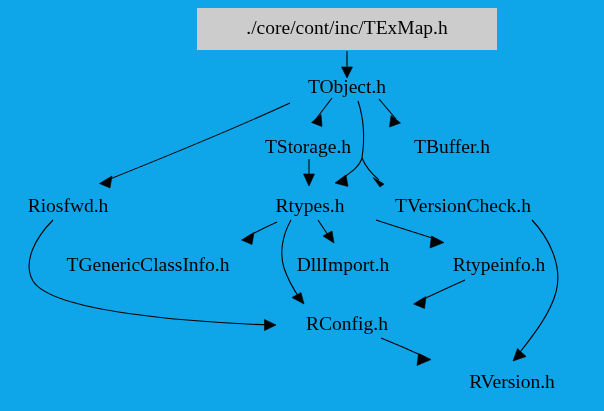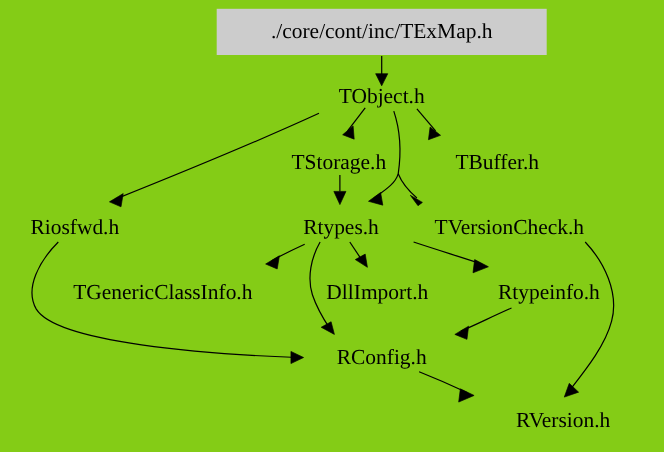--- a/index.html
+++ b/index.html
@@ -4,21 +4,21 @@
 <style>
   html, body {
     margin: 0;
     padding: 0;
     background: #ffffff;
   }
   #graph-root {
     position: relative;
     width: 604px;
     height: 411px;
-    background: #84cc16;
+    background: #0ea5e9;
     overflow: hidden;
     font-family: "Liberation Serif", "DejaVu Serif", serif;
   }
   #graph-svg {
     position: absolute;
     left: 0;
     top: 0;
     width: 604px;
     height: 411px;
   }

